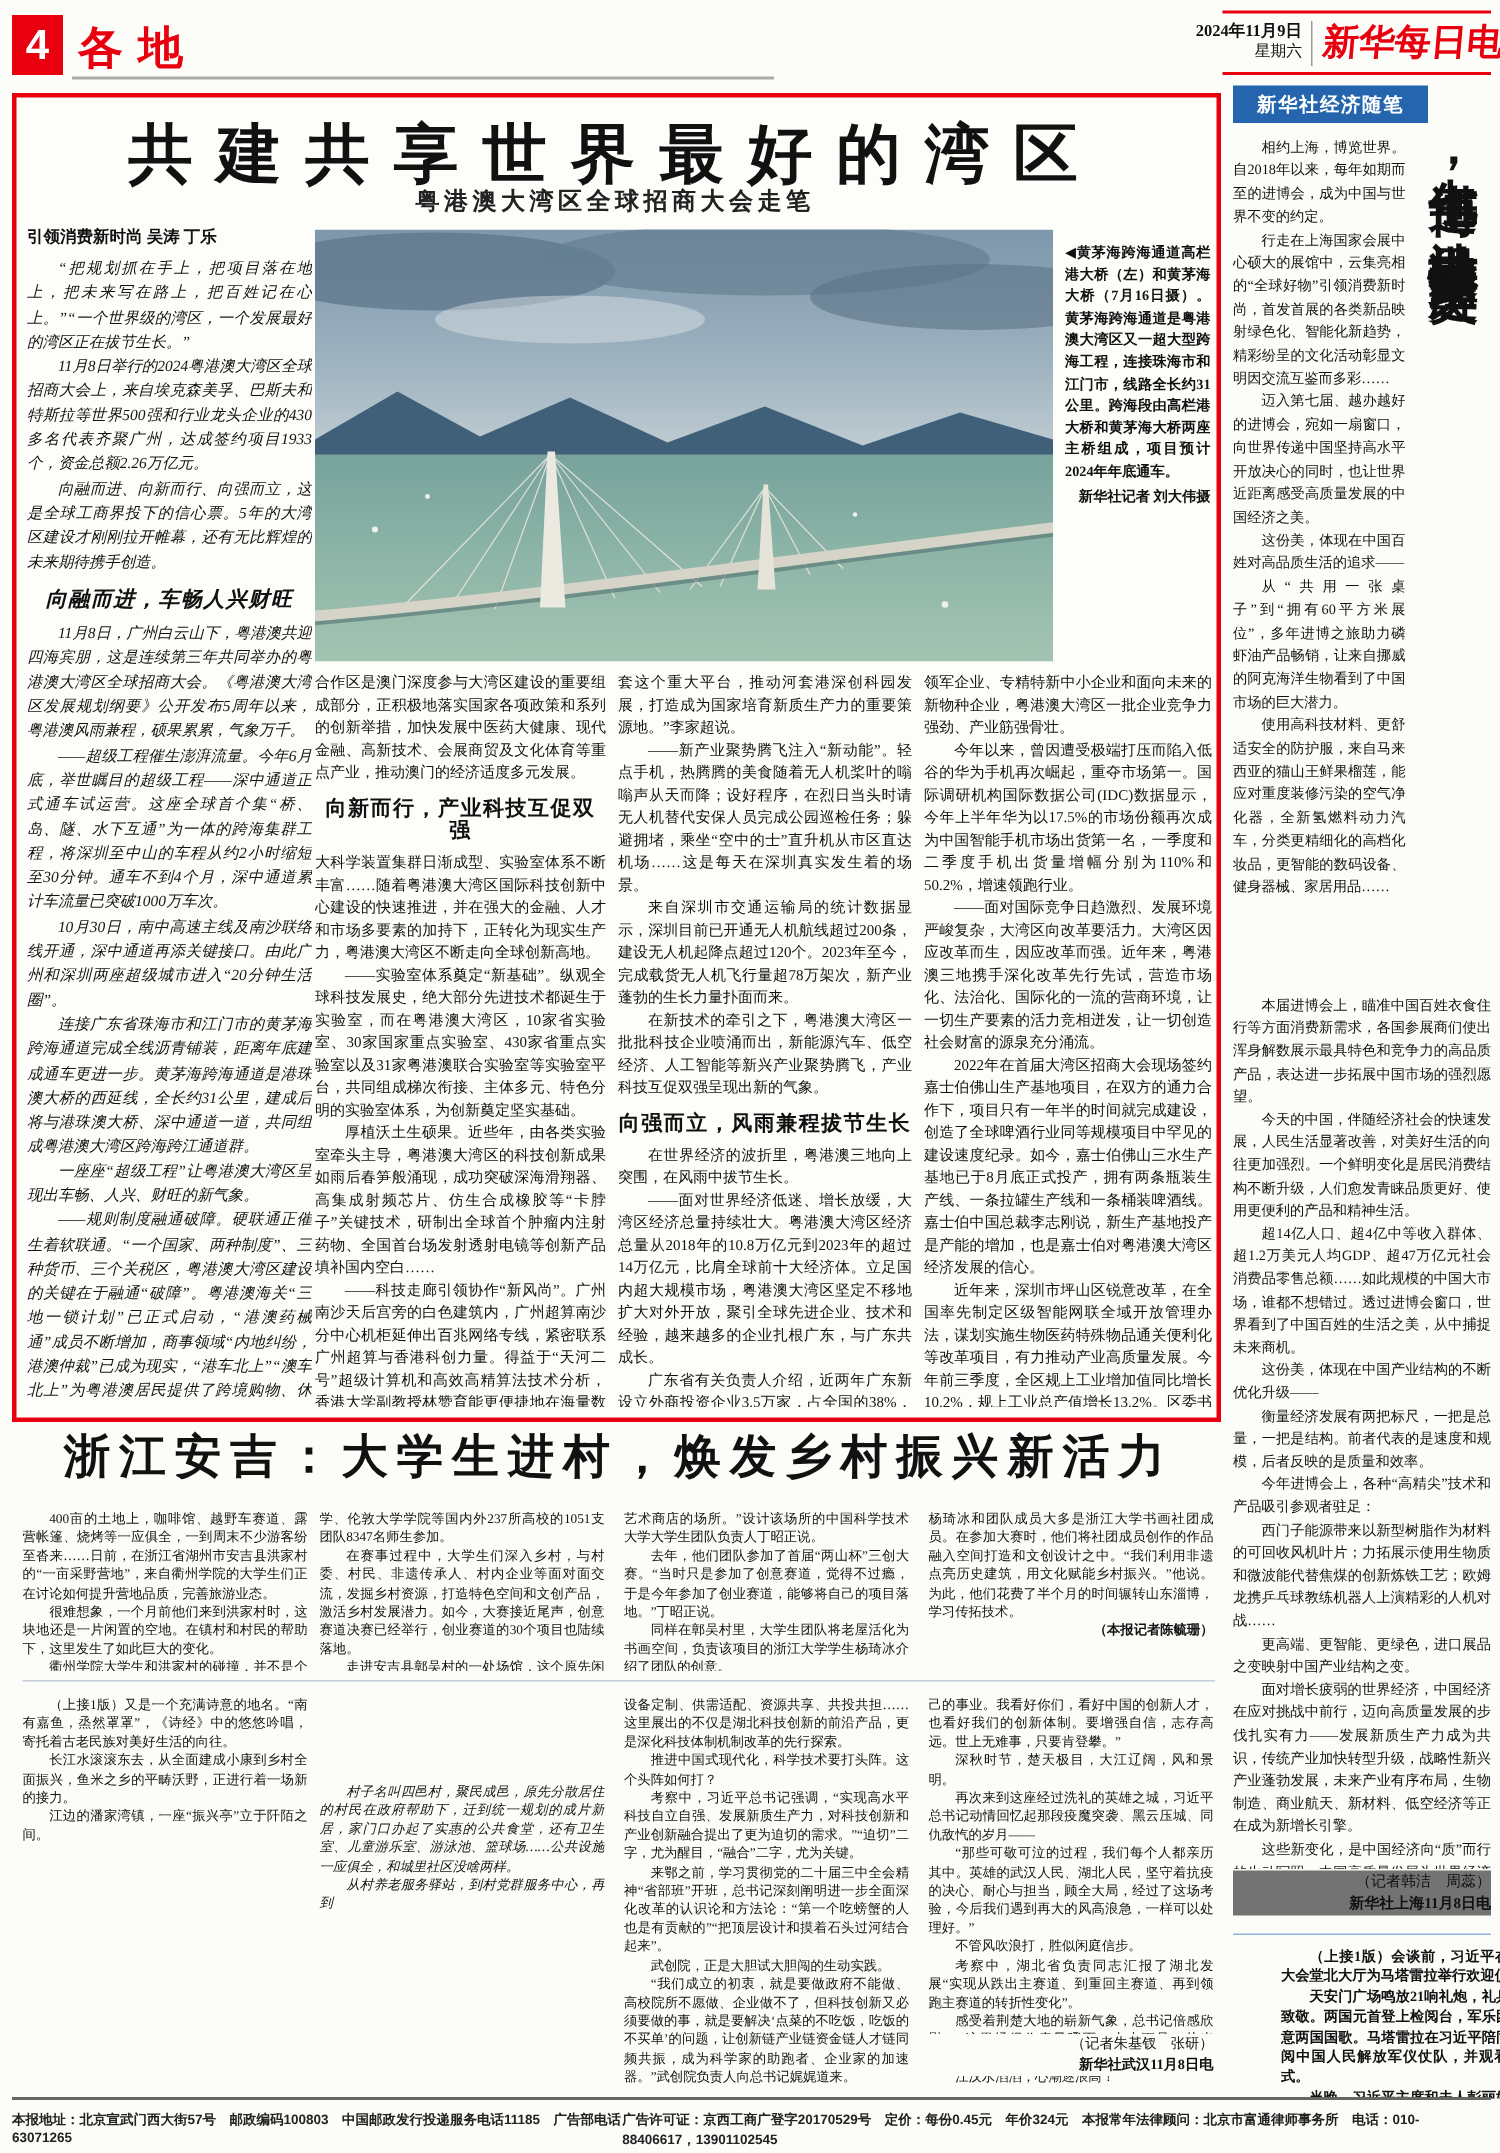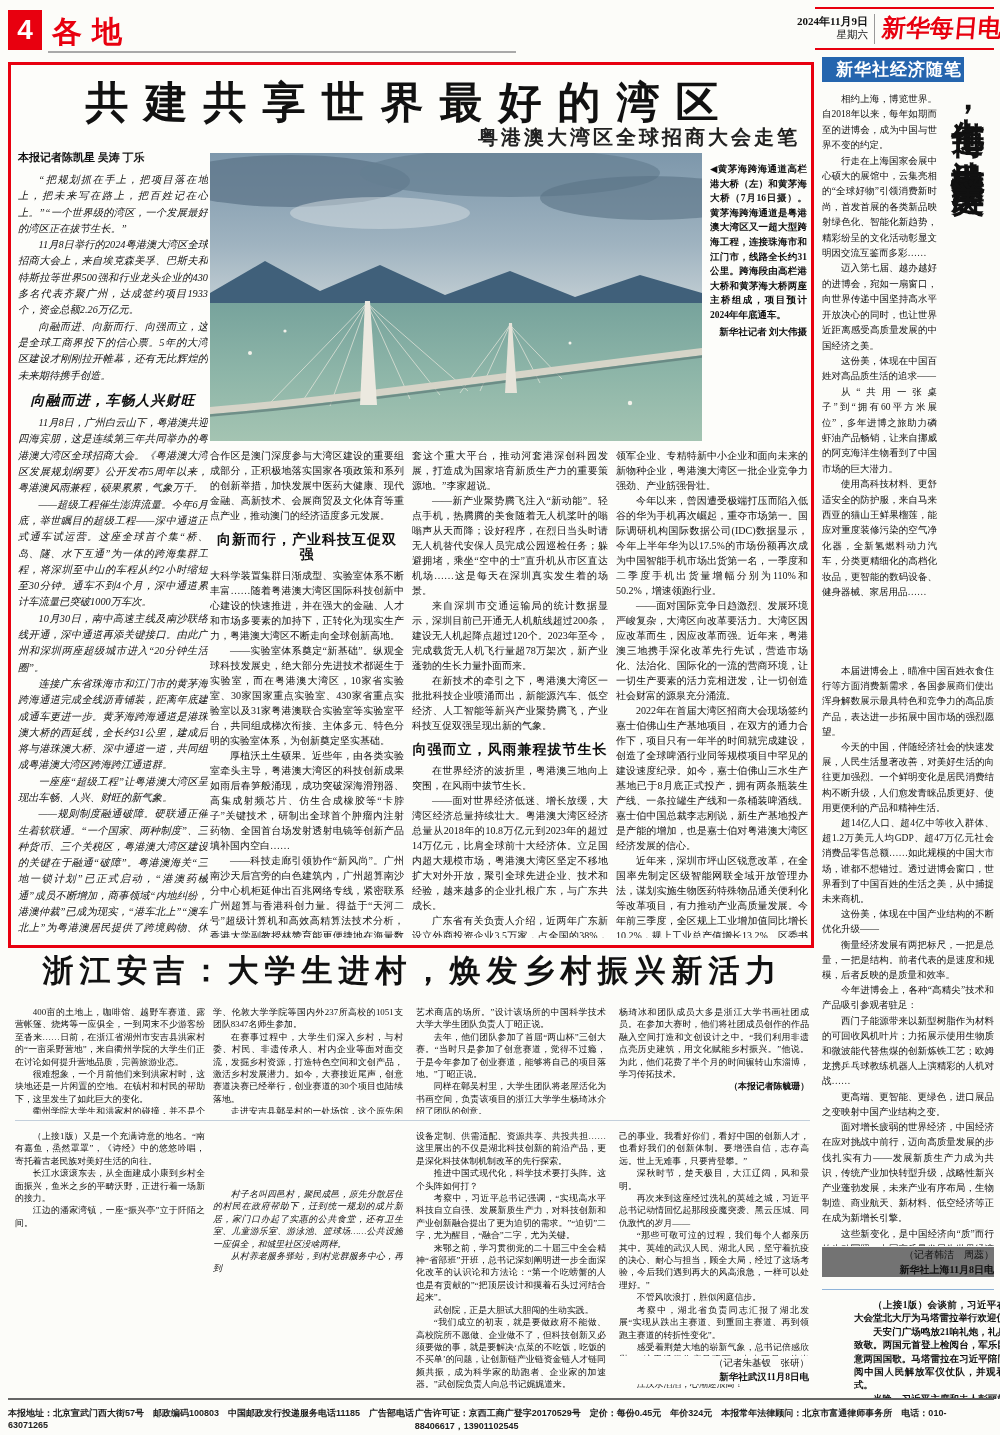--- a/index.html
+++ b/index.html
@@ -15,37 +15,37 @@
   .dateblock .wk{font-weight:normal;font-size:10.5px;}
   .vsep{left:874px;top:14px;width:1px;height:30px;background:#999;}
   .masthead{left:882px;top:12px;width:112px;font-size:24px;font-weight:bold;color:#e8000f;
             transform:skewX(-5deg);letter-spacing:0px;white-space:nowrap;}
   .redrule-top{left:815px;top:7px;width:179px;height:2px;background:#e8000f;}
   .redrule-bot{left:815px;top:48px;width:179px;height:2px;background:#e8000f;}
   
   .mainbox{left:8px;top:62px;width:800px;height:880px;border:3px solid #e8000f;background:#fdfdfa;}
   .main-headline{left:20px;top:74px;width:780px;text-align:center;font-size:43px;font-weight:bold;
                  letter-spacing:16px;white-space:nowrap;}
-  .main-subtitle{left:20px;top:124px;width:780px;text-align:right;font-size:20px;font-weight:bold;
+  .main-subtitle{left:20px;top:124px;width:780px;text-align:center;font-size:16px;font-weight:bold;
                  color:#222;letter-spacing:3px;}
   .byline{left:18px;top:150px;width:190px;font-size:11px;font-weight:bold;}
   .jcol{text-align:justify;overflow:hidden;}
   .jcol p{margin:0;text-indent:2em;}
   .cont p:first-child{text-indent:0;}
   .col-main{font-size:10.3px;line-height:16.3px;font-style:italic;}
   .col-sub{font-size:10px;line-height:15px;}
   h3.subhead{margin:9px 0 6px 0;text-align:center;font-size:14px;font-weight:bold;letter-spacing:1px;text-indent:0;}
   .photo{left:210px;top:153px;width:492px;height:288px;}
   .caption{left:710px;top:162px;width:97px;height:252px;font-size:9.5px;line-height:14.6px;
            font-weight:bold;text-align:justify;overflow:hidden;}
   .caption .credit{text-align:right;text-indent:0;margin-top:2px;}
   
   .badge{left:822px;top:57px;width:130px;height:25px;background:#2565ae;color:#fff;
-         font-size:17px;font-weight:bold;text-align:center;line-height:25px;letter-spacing:1px;
-         font-family:"Liberation Sans",sans-serif;padding-left:12px;}
+         font-size:13px;font-weight:bold;text-align:center;line-height:25px;letter-spacing:1px;
+         font-family:"Liberation Sans",sans-serif;}
   .sb-top{left:822px;top:92px;width:172px;height:566px;display:flex;}
   .sb-narrow{flex:1;padding-right:5px;font-size:9.5px;line-height:15.4px;text-align:justify;overflow:hidden;}
   .sb-narrow p,.sb-rest p{margin:0;text-indent:2em;}
   .v-headline{width:52px;writing-mode:vertical-rl;font-size:33px;font-weight:bold;line-height:52px;
               letter-spacing:2px;text-align:justify;height:566px;}
   .sb-rest{left:822px;top:664px;width:172px;height:582px;font-size:9.5px;line-height:15.2px;
            text-align:justify;overflow:hidden;}
   .sb-sign{left:822px;top:1247px;width:172px;background:#737373;font-size:10px;line-height:15px;
            text-align:right;font-weight:bold;}
   .sb-sign .rep{font-weight:normal;}
@@ -79,21 +79,21 @@
   <div>2024年11月9日</div>
   <div class="wk">星期六</div>
 </div>
 <div class="abs vsep"></div>
 <div class="abs masthead">新华每日电讯</div>
 <div class="abs redrule-bot"></div>
 
 <div class="abs mainbox"></div>
 <div class="abs main-headline">共建共享世界最好的湾区</div>
 <div class="abs main-subtitle">粤港澳大湾区全球招商大会走笔</div>
-<div class="abs byline">本报记者陈凯星 吴涛 丁乐</div>
+<div class="abs byline">引领消费新时尚 吴涛 丁乐</div>
 
 <div class="abs jcol col-main" style="left:18px;top:172px;width:190px;height:766px;">
   <div>
       <p>“把规划抓在手上，把项目落在地上，把未来写在路上，把百姓记在心上。”“一个世界级的湾区，一个发展最好的湾区正在拔节生长。”</p>
       <p>11月8日举行的2024粤港澳大湾区全球招商大会上，来自埃克森美孚、巴斯夫和特斯拉等世界500强和行业龙头企业的430多名代表齐聚广州，达成签约项目1933个，资金总额2.26万亿元。</p>
       <p>向融而进、向新而行、向强而立，这是全球工商界投下的信心票。5年的大湾区建设才刚刚拉开帷幕，还有无比辉煌的未来期待携手创造。</p>
     </div>
   <h3 class="subhead">向融而进，车畅人兴财旺</h3>
   <div>
       <p>11月8日，广州白云山下，粤港澳共迎四海宾朋，这是连续第三年共同举办的粤港澳大湾区全球招商大会。《粤港澳大湾区发展规划纲要》公开发布5周年以来，粤港澳风雨兼程，硕果累累，气象万千。</p>

